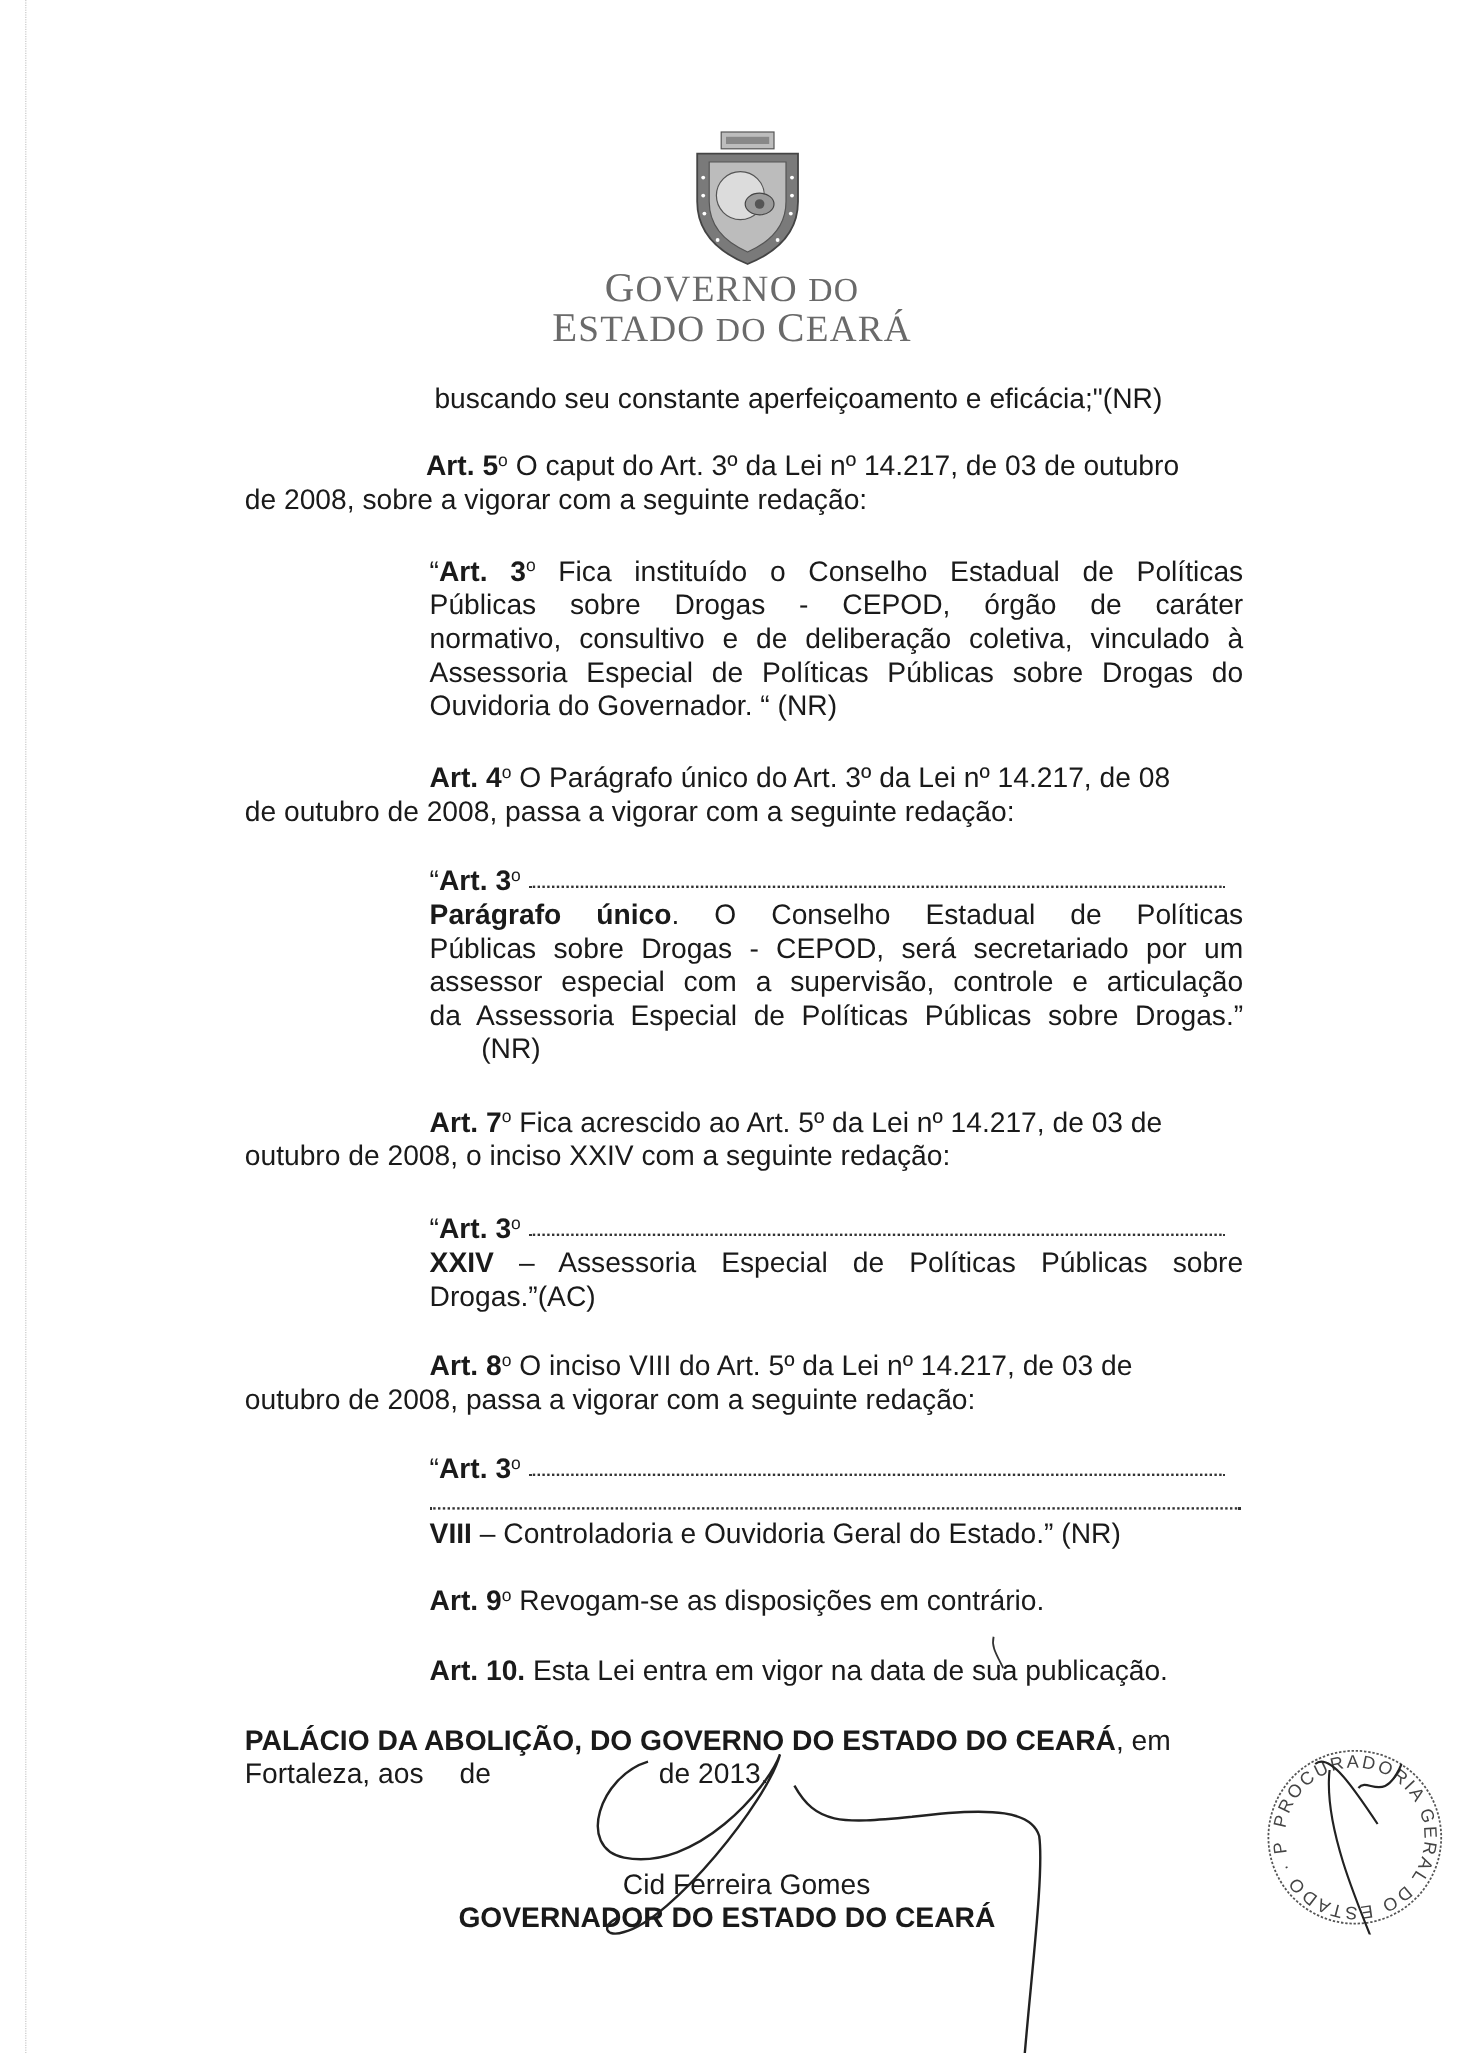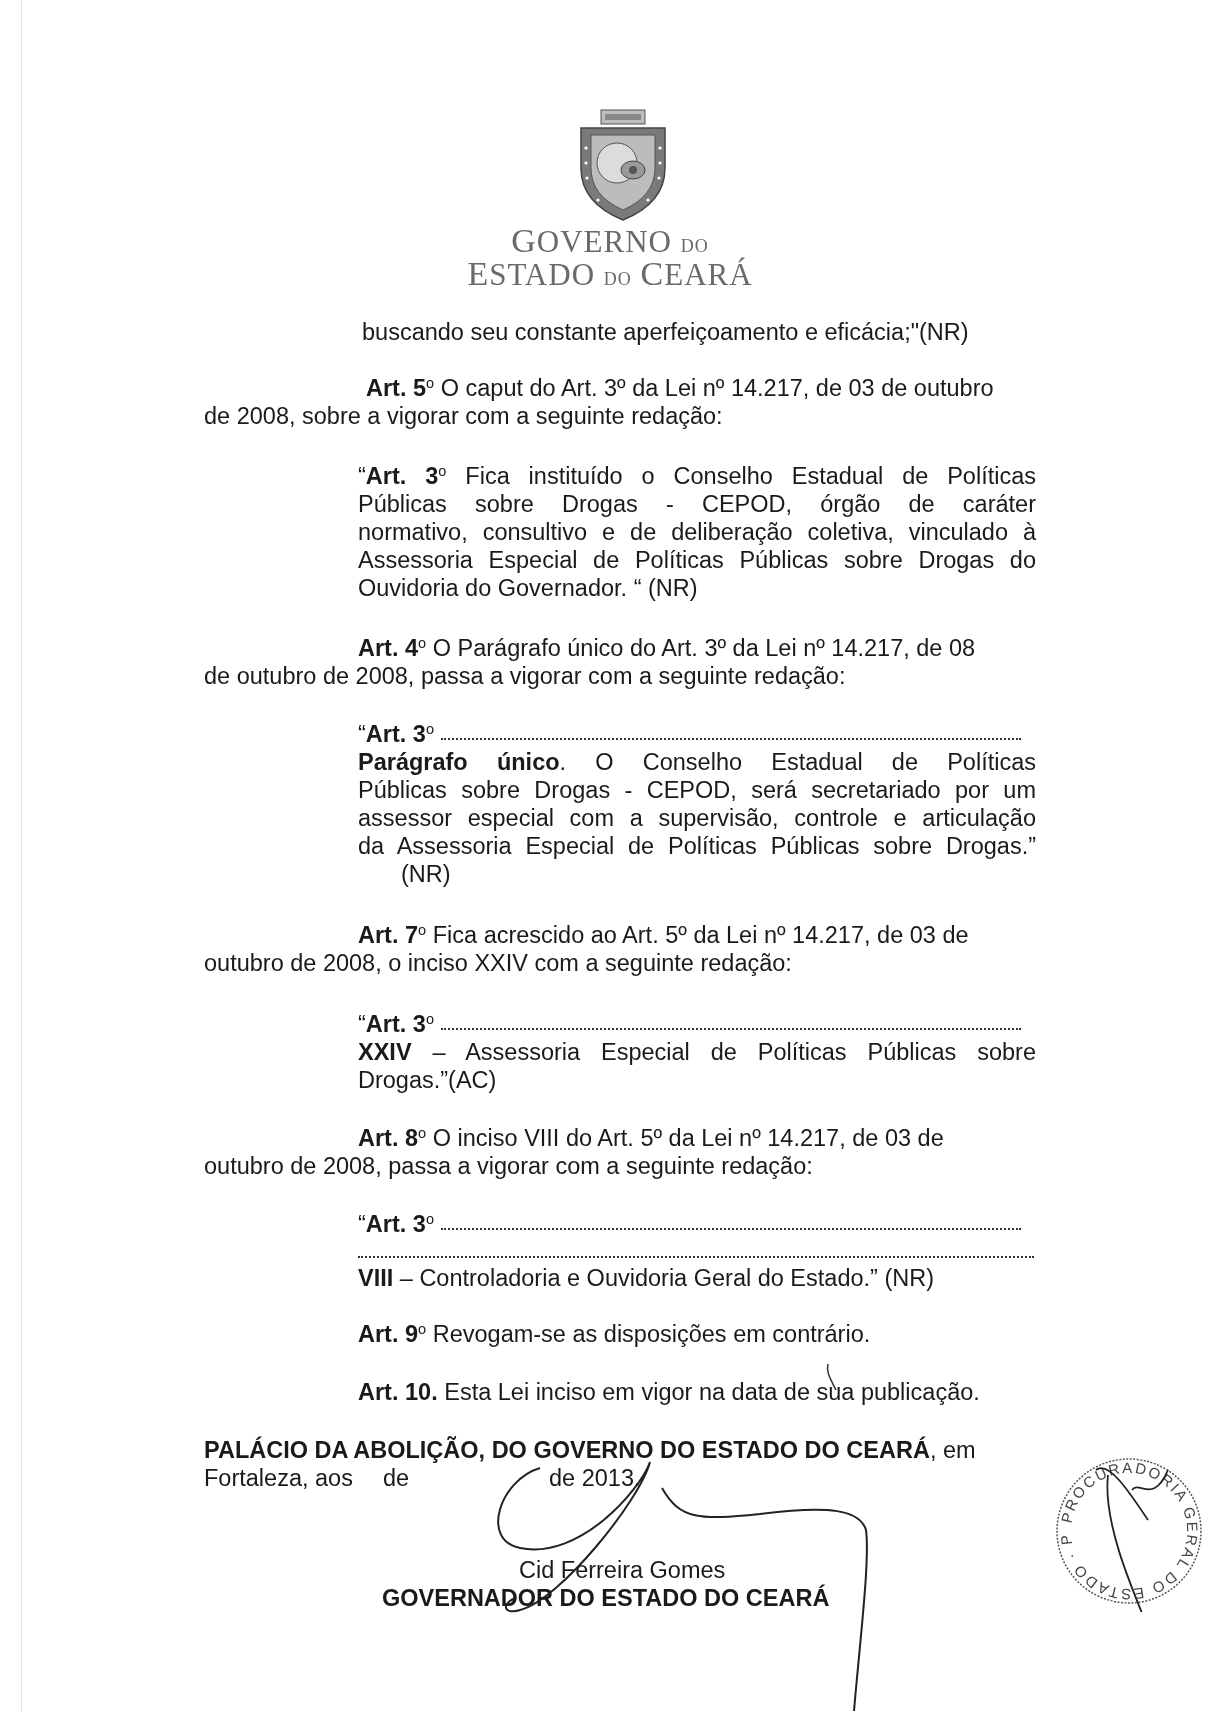--- a/index.html
+++ b/index.html
@@ -6,21 +6,21 @@
   body { width: 1220px; height: 1711px; position: relative; overflow: hidden;
          font-family: "Liberation Sans", sans-serif; color: #1a1a1a; }
   .scanline { position: absolute; left: 21px; top: 0; width: 1px; height: 1711px;
               border-left: 1px dotted #c8c8c8; }
   .crest { position: absolute; left: 573px; top: 108px; width: 100px; height: 115px; }
   .gov-title { position: absolute; left: 0; width: 1220px; text-align: center;
                font-family: "Liberation Serif", serif; color: #6a6a6a; letter-spacing: 1px; }
   .gov-l1 { top: 222px; font-size: 31px; }
   .gov-l2 { top: 255px; font-size: 31px; }
   .gov-title .big { font-size: 34px; }
-  .gov-title .sc { font-size: 18px; }
+  .gov-title .sc { font-size: 28px; }
   .p { position: absolute; font-size: 23.5px; line-height: 28px; white-space: nowrap; }
   .j { text-align: justify; text-align-last: justify; white-space: normal; }
   b { font-weight: bold; }
   sup.o { font-size: 0.62em; vertical-align: 0.55em; line-height: 0; }
   .dots { display: inline-block; border-bottom: 2px dotted #333; height: 1px; vertical-align: 2px; }
   .caps { font-weight: bold; }
   .signature { position: absolute; left: 0; top: 0; width: 1220px; height: 1711px; pointer-events: none; }
   .stamp { position: absolute; left: 1048px; top: 1450px; width: 162px; height: 162px; }
 </style>
 </head>
@@ -53,21 +53,21 @@
   <span class="sc">DO</span>
 </div>
 <div class="gov-title gov-l2">
   <span class="big">E</span><span>STADO</span>
   <span class="sc">DO</span>
   <span class="big">C</span><span>EARÁ</span>
 </div>
 
 <div class="p" style="left:362px; top:318px;">buscando seu constante aperfeiçoamento e eficácia;"(NR)</div>
 
-<div class="p" style="left:366px; top:374px; width:678px;">
+<div class="p" style="left:355px; top:374px; width:678px;">
   <b>Art. 5</b><sup class="o">o</sup><span> O caput do Art. 3º da Lei nº 14.217, de 03 de outubro</span>
 </div>
 <div class="p" style="left:204px; top:402px;">de 2008, sobre a vigorar com a seguinte redação:</div>
 
 <div>
   <div class="p j" style="left:358px; top:462px; width:678px;"><span>“</span><b>Art. 3</b><sup class="o">o</sup><span> Fica instituído o Conselho Estadual de Políticas</span></div>
   <div class="p j" style="left:358px; top:490px; width:678px;">Públicas sobre Drogas - CEPOD, órgão de caráter</div>
   <div class="p j" style="left:358px; top:518px; width:678px;">normativo, consultivo e de deliberação coletiva, vinculado à</div>
   <div class="p j" style="left:358px; top:546px; width:678px;">Assessoria Especial de Políticas Públicas sobre Drogas do</div>
   <div class="p" style="left:358px; top:574px;">Ouvidoria do Governador. “ (NR)</div>
@@ -107,21 +107,21 @@
   <div class="p" style="left:358px; top:1210px;"><span>“</span><b>Art. 3</b><sup class="o">o</sup> <span class="dots" style="width:580px;"></span></div>
   <div class="p" style="left:358px; top:1238px;"><span class="dots" style="width:676px;"></span></div>
   <div class="p" style="left:358px; top:1264px;"><b>VIII</b><span> – Controladoria e Ouvidoria Geral do Estado.” (NR)</span></div>
 </div>
 
 <div class="p" style="left:358px; top:1320px;">
   <b>Art. 9</b><sup class="o">o</sup><span> Revogam-se as disposições em contrário.</span>
 </div>
 
 <div class="p" style="left:358px; top:1378px;">
-  <b>Art. 10.</b><span> Esta Lei inciso em vigor na data de sua publicação.</span>
+  <b>Art. 10.</b><span> Esta Lei entra em vigor na data de sua publicação.</span>
 </div>
 
 <div class="p" style="left:204px; top:1436px;">
   <span class="caps">PALÁCIO DA ABOLIÇÃO, DO GOVERNO DO ESTADO DO CEARÁ</span><span>, em</span>
 </div>
 <div class="p" style="left:204px; top:1464px;">
   <span>Fortaleza, aos</span><span style="display:inline-block;width:30px;"></span><span>de</span><span style="display:inline-block;width:140px;"></span><span>de 2013.</span>
 </div>
 
 <div class="p" style="left:519px; top:1556px;">Cid Ferreira Gomes</div>

